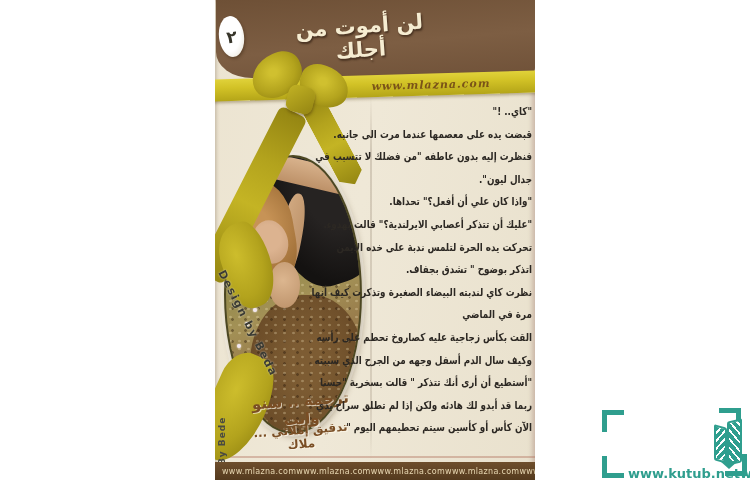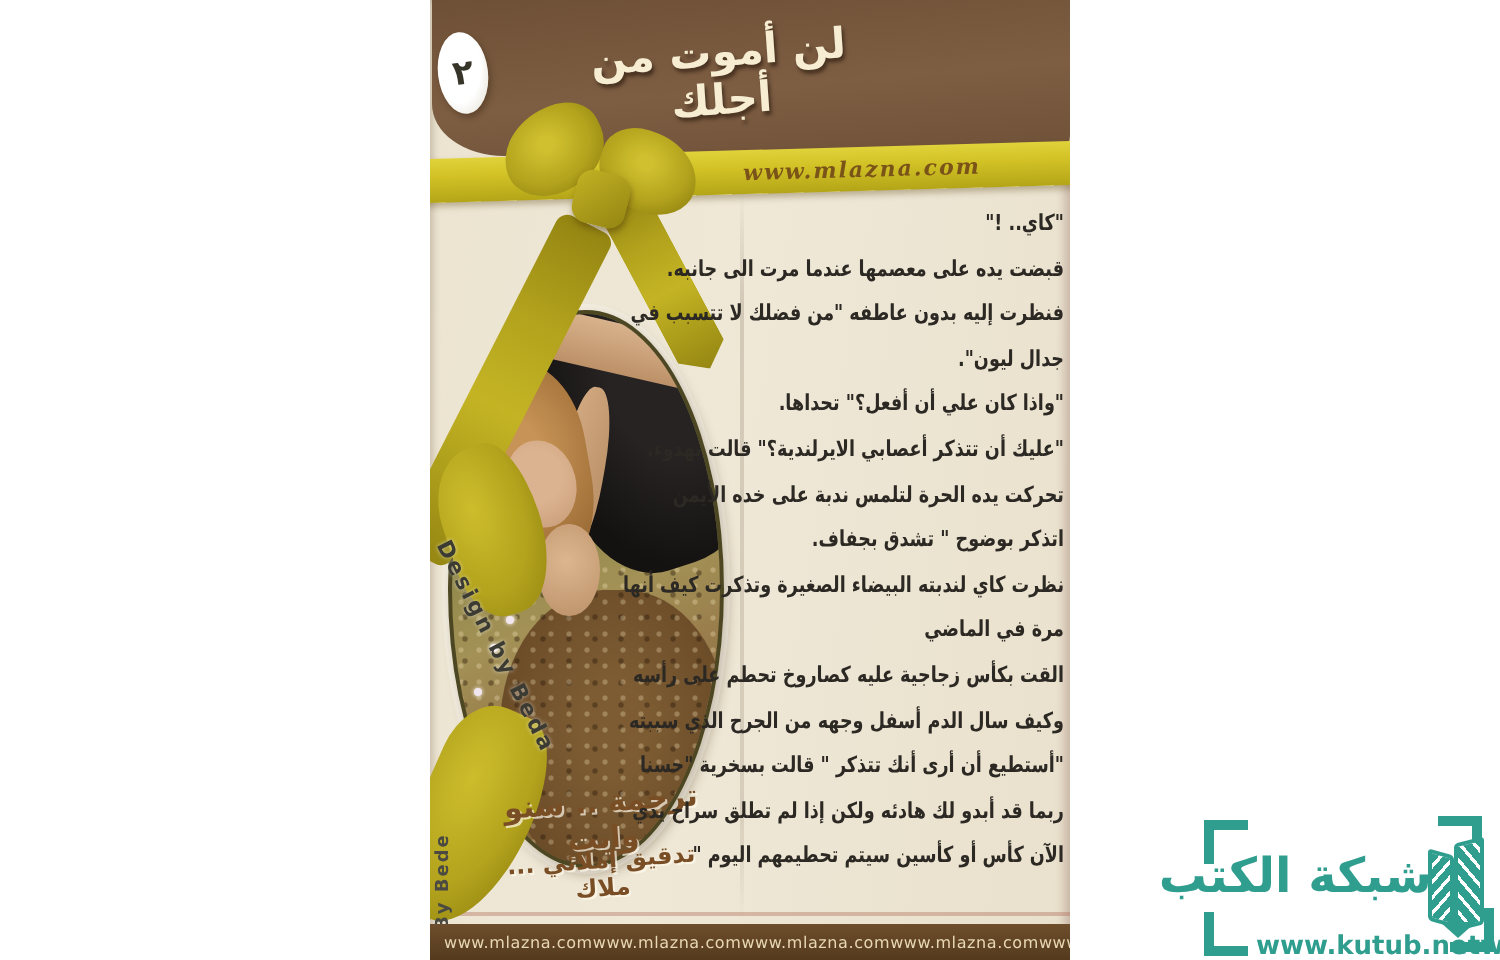--- a/index.html
+++ b/index.html
@@ -247,15 +247,14 @@
 <div class="logo">
   <div class="bracket br-tl"></div>
   <div class="bracket br-tr"></div>
   <div class="bracket br-bl"></div>
   <div class="bracket br-br"></div>
   <div class="book-icon">
     <div class="pg-l"></div>
     <div class="pg-r"></div>
     <div class="base"></div>
   </div>
-  <div class="logo-title">شبكة الكتب</div>
   <div class="logo-url">www.kutub.network</div>
 </div>
 
 </body></html>

